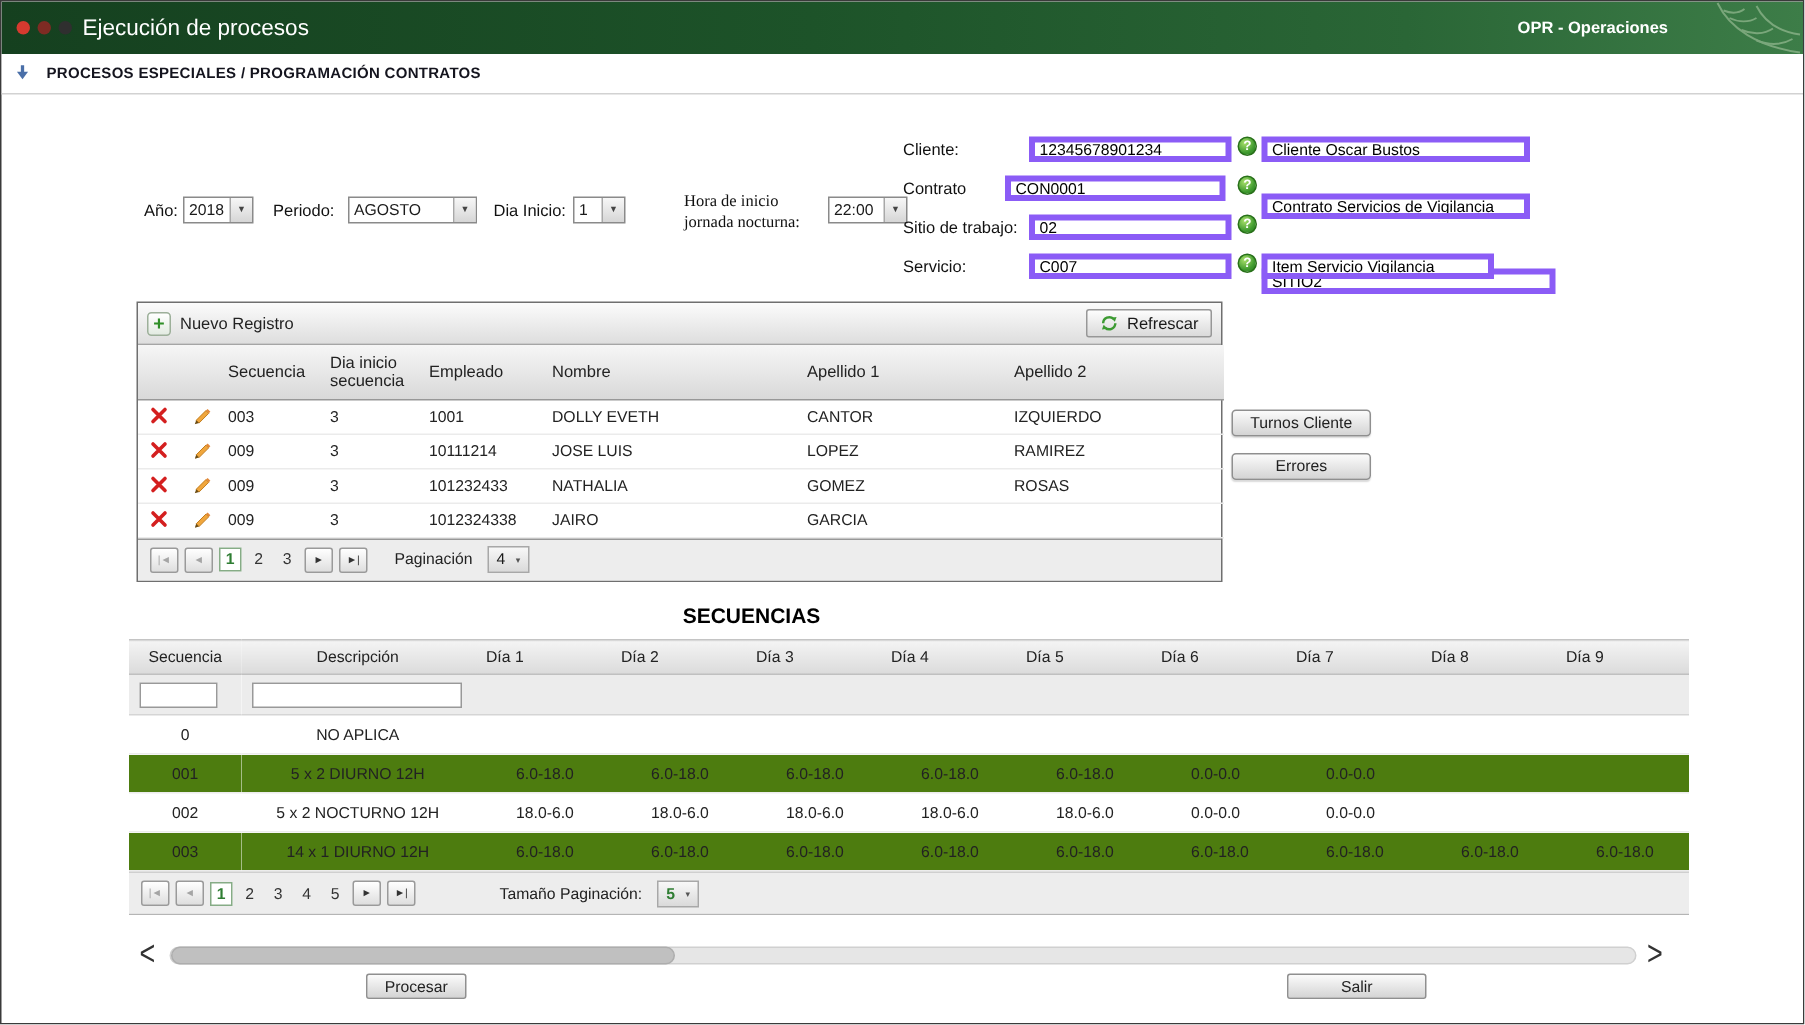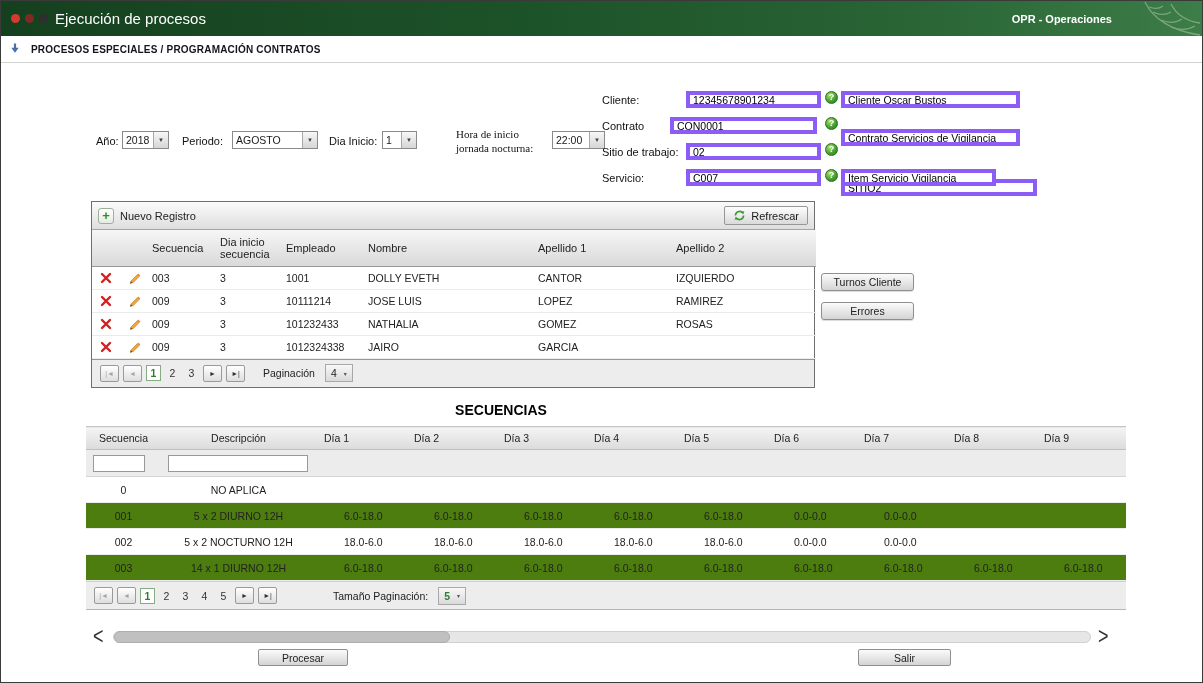--- a/index.html
+++ b/index.html
@@ -423,16 +423,16 @@
       </span>
     </div>
   </div>
 
   <span class="hchev" style="left:92px;">&lt;</span>
   <div class="htrack">
     <div class="hthumb"></div>
   </div>
   <span class="hchev" style="left:1097px;">&gt;</span>
 
-  <div class="foot-btn" style="left:257px;top:648px;width:90px;">Procesar</div>
+  <div class="foot-btn" style="left:243px;top:648px;width:67px;">Procesar</div>
   <div class="foot-btn" style="left:857px;top:648px;width:93px;">Salir</div>
 
 </div>
 
 </body></html>

